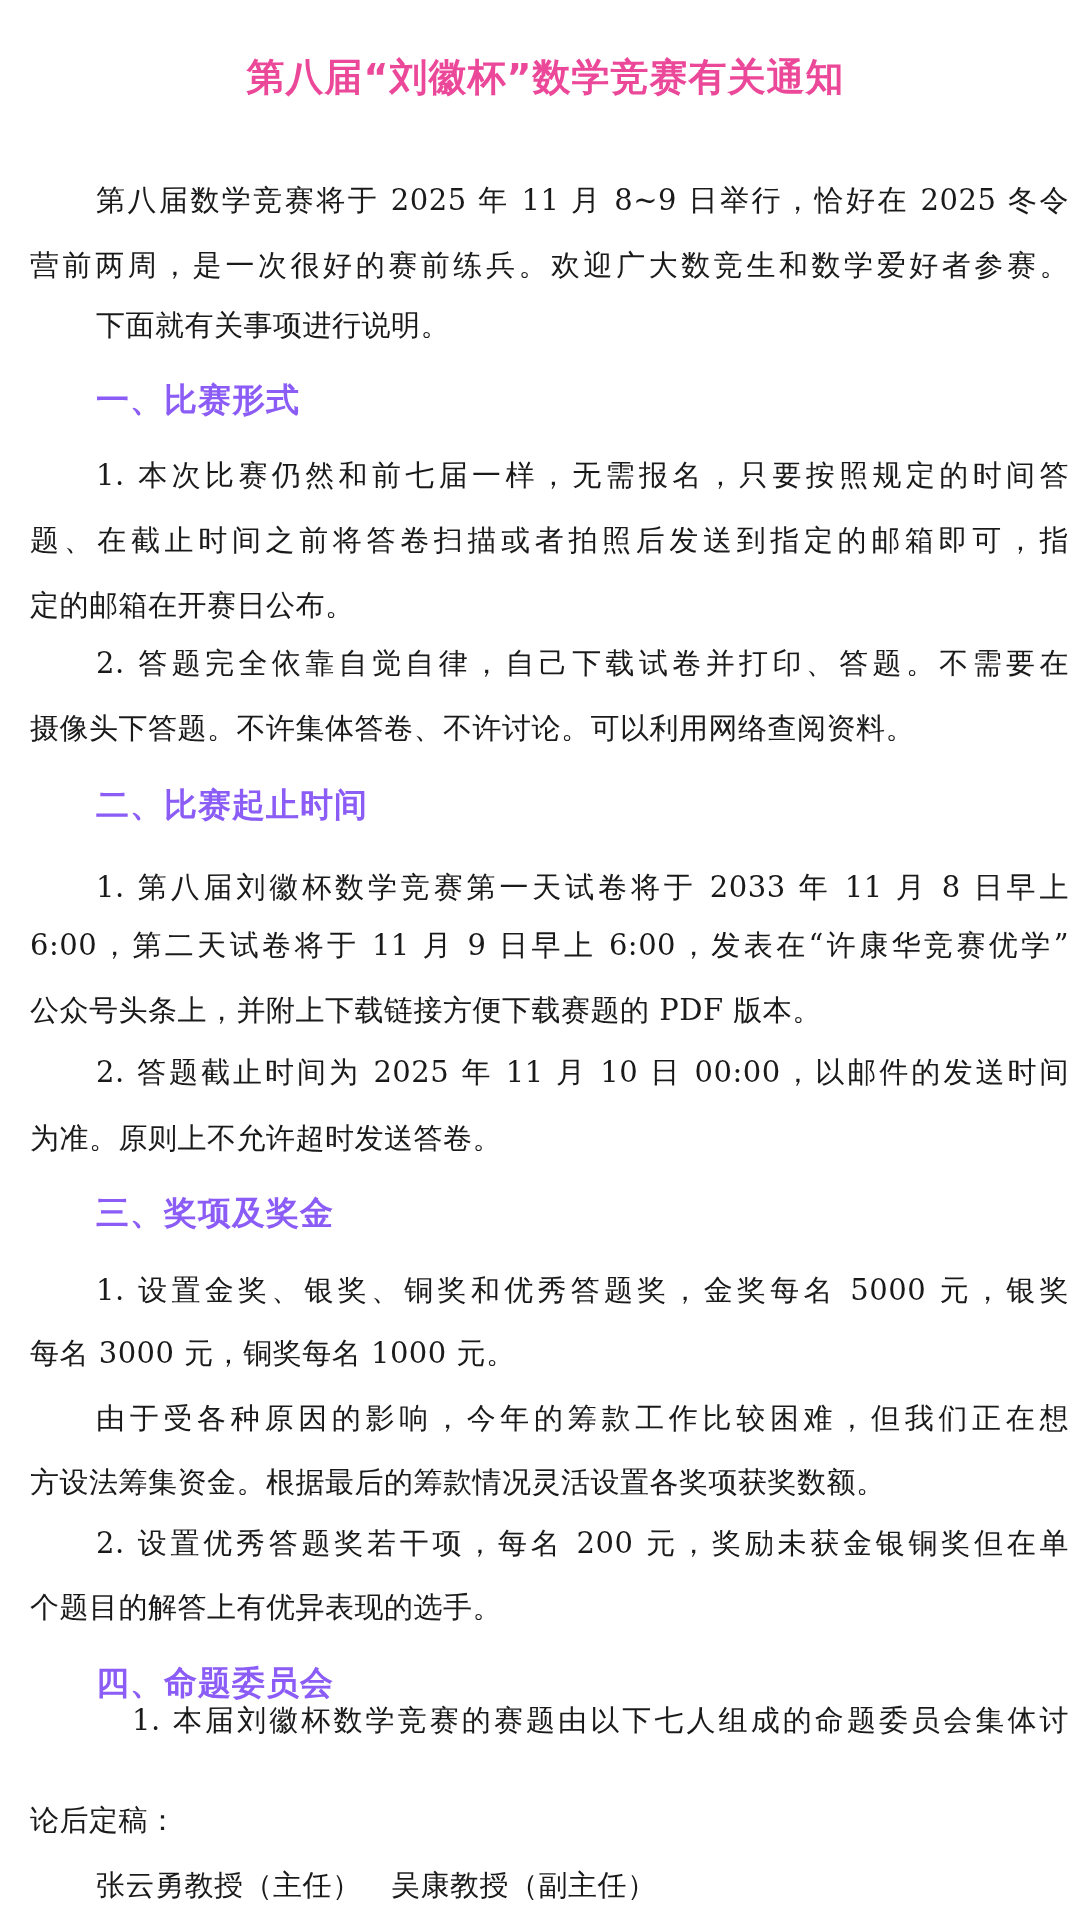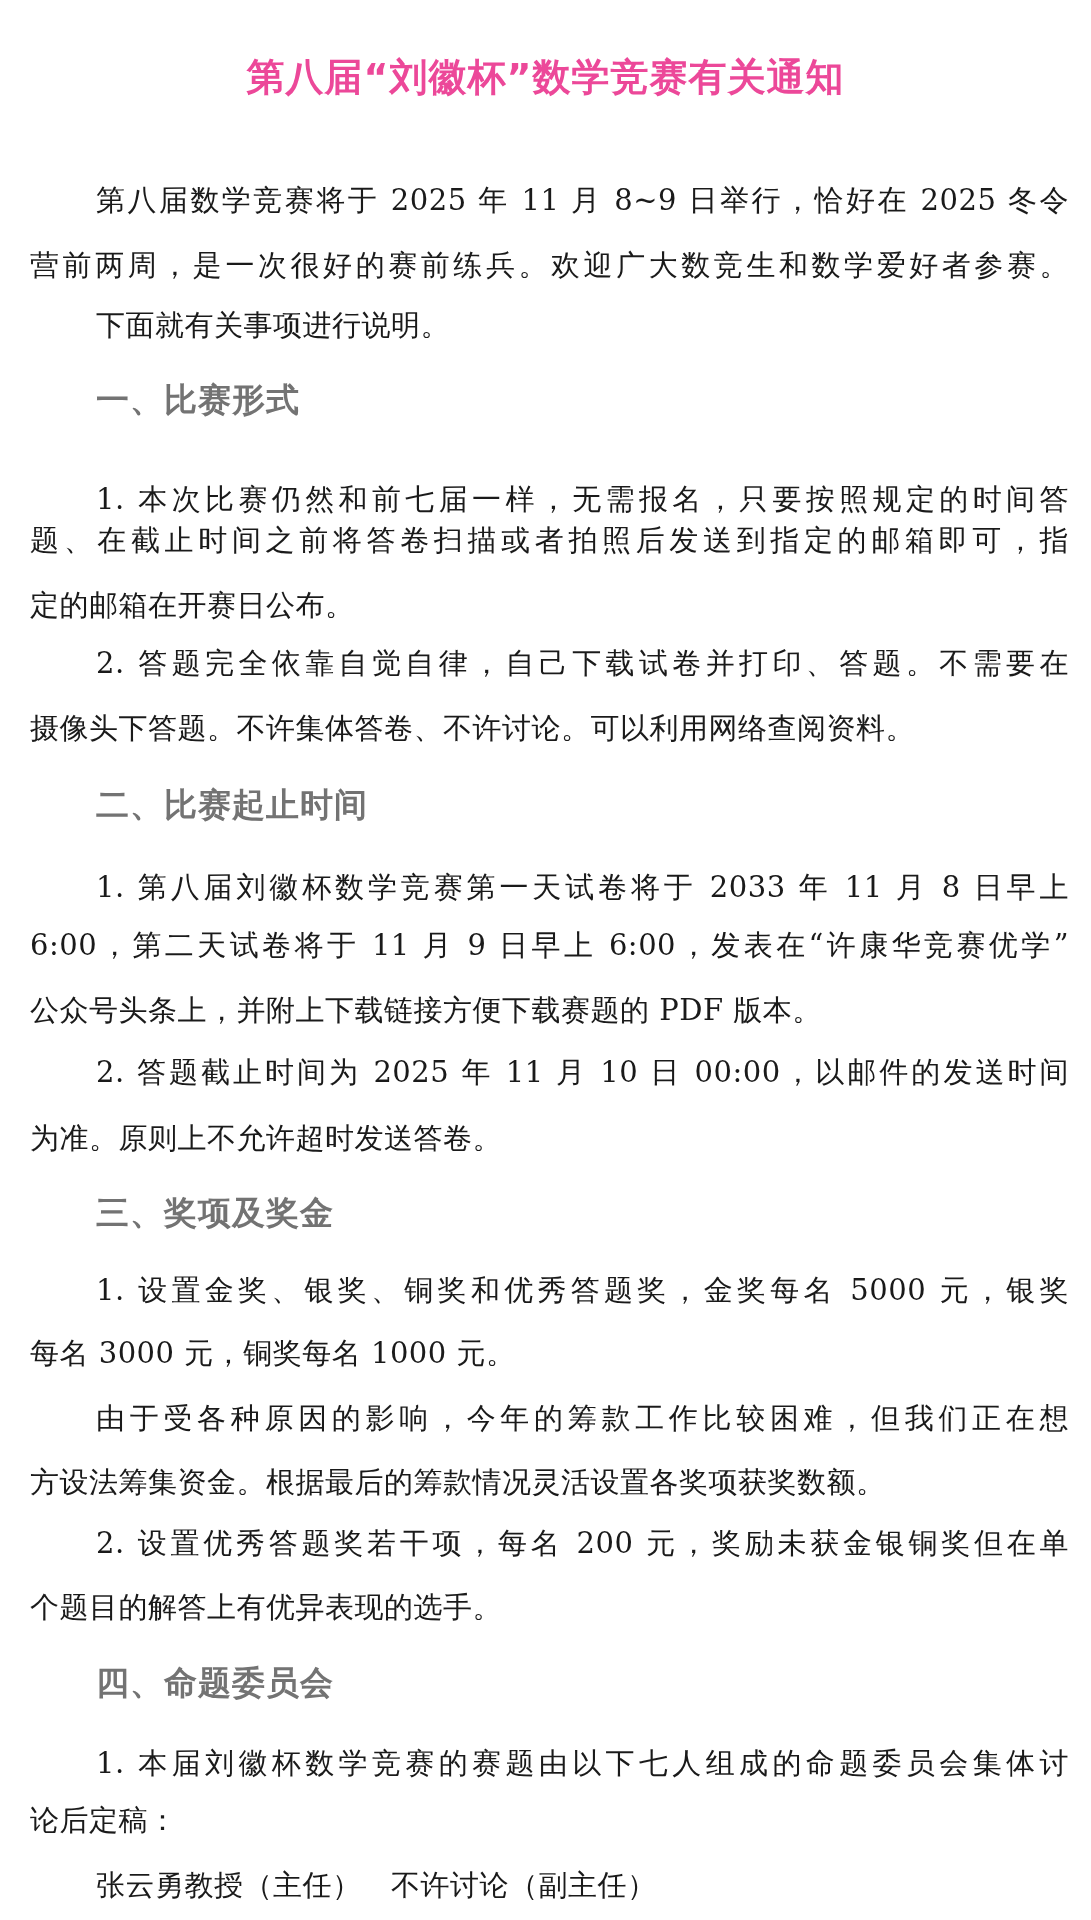--- a/index.html
+++ b/index.html
@@ -17,35 +17,35 @@
   .title {
     position: absolute; left: 0; right: 0; top: 52px; text-align: center;
     font-family: "DejaVu Sans", "Liberation Sans", sans-serif;
     font-size: 38px; line-height: 50px; font-weight: bold; letter-spacing: 1px;
     color: #ec4899;
   }
   .heading {
     position: absolute; left: 96px;
     font-family: "DejaVu Sans", "Liberation Sans", sans-serif;
     font-size: 33px; line-height: 44px; font-weight: bold; letter-spacing: 1px;
-    color: #737373;
+    color: #8b5cf6;
   }
   .justify { text-align: justify; text-align-last: justify; }
 </style>
 </head>
 <body>
 
 <div class="title">第八届“刘徽杯”数学竞赛有关通知</div>
 
 <div class="line indent justify" style="top:180px;">第八届数学竞赛将于 2025 年 11 月 8~9 日举行，恰好在 2025 冬令</div>
 <div class="line justify" style="top:245px;">营前两周，是一次很好的赛前练兵。欢迎广大数竞生和数学爱好者参赛。</div>
 <div class="line indent" style="top:305px;">下面就有关事项进行说明。</div>
 
 <div class="heading" style="top:378px;">一、比赛形式</div>
-<div class="line indent justify" style="top:455px;margin-top:24px;">1. 本次比赛仍然和前七届一样，无需报名，只要按照规定的时间答</div>
+<div class="line indent justify" style="top:455px;">1. 本次比赛仍然和前七届一样，无需报名，只要按照规定的时间答</div>
 <div class="line justify" style="top:520px;">题、在截止时间之前将答卷扫描或者拍照后发送到指定的邮箱即可，指</div>
 <div class="line" style="top:585px;">定的邮箱在开赛日公布。</div>
 <div class="line indent justify" style="top:643px;">2. 答题完全依靠自觉自律，自己下载试卷并打印、答题。不需要在</div>
 <div class="line" style="top:708px;">摄像头下答题。不许集体答卷、不许讨论。可以利用网络查阅资料。</div>
 
 <div class="heading" style="top:783px;">二、比赛起止时间</div>
 <div class="line indent justify" style="top:867px;">1. 第八届刘徽杯数学竞赛第一天试卷将于 2033 年 11 月 8 日早上</div>
 <div class="line justify" style="top:925px;">6:00，第二天试卷将于 11 月 9 日早上 6:00，发表在“许康华竞赛优学”</div>
 <div class="line" style="top:990px;">公众号头条上，并附上下载链接方便下载赛题的 PDF 版本。</div>
 <div class="line indent justify" style="top:1052px;">2. 答题截止时间为 2025 年 11 月 10 日 00:00，以邮件的发送时间</div>
@@ -53,15 +53,15 @@
 
 <div class="heading" style="top:1191px;">三、奖项及奖金</div>
 <div class="line indent justify" style="top:1270px;">1. 设置金奖、银奖、铜奖和优秀答题奖，金奖每名 5000 元，银奖</div>
 <div class="line" style="top:1333px;">每名 3000 元，铜奖每名 1000 元。</div>
 <div class="line indent justify" style="top:1398px;">由于受各种原因的影响，今年的筹款工作比较困难，但我们正在想</div>
 <div class="line" style="top:1462px;">方设法筹集资金。根据最后的筹款情况灵活设置各奖项获奖数额。</div>
 <div class="line indent justify" style="top:1523px;">2. 设置优秀答题奖若干项，每名 200 元，奖励未获金银铜奖但在单</div>
 <div class="line" style="top:1587px;">个题目的解答上有优异表现的选手。</div>
 
 <div class="heading" style="top:1661px;">四、命题委员会</div>
-<div class="line indent justify" style="top:1743px;">1. 本届刘徽杯数学竞赛的赛题由以下七人组成的命题委员会集体讨</div>
+<div class="line indent justify" style="top:1700px;margin-left:36px;">1. 本届刘徽杯数学竞赛的赛题由以下七人组成的命题委员会集体讨</div>
 <div class="line" style="top:1800px;">论后定稿：</div>
-<div class="line indent" style="top:1865px;">张云勇教授（主任）　不许讨论（副主任）</div>
+<div class="line indent" style="top:1865px;">张云勇教授（主任）　吴康教授（副主任）</div>
 
 </body></html>

